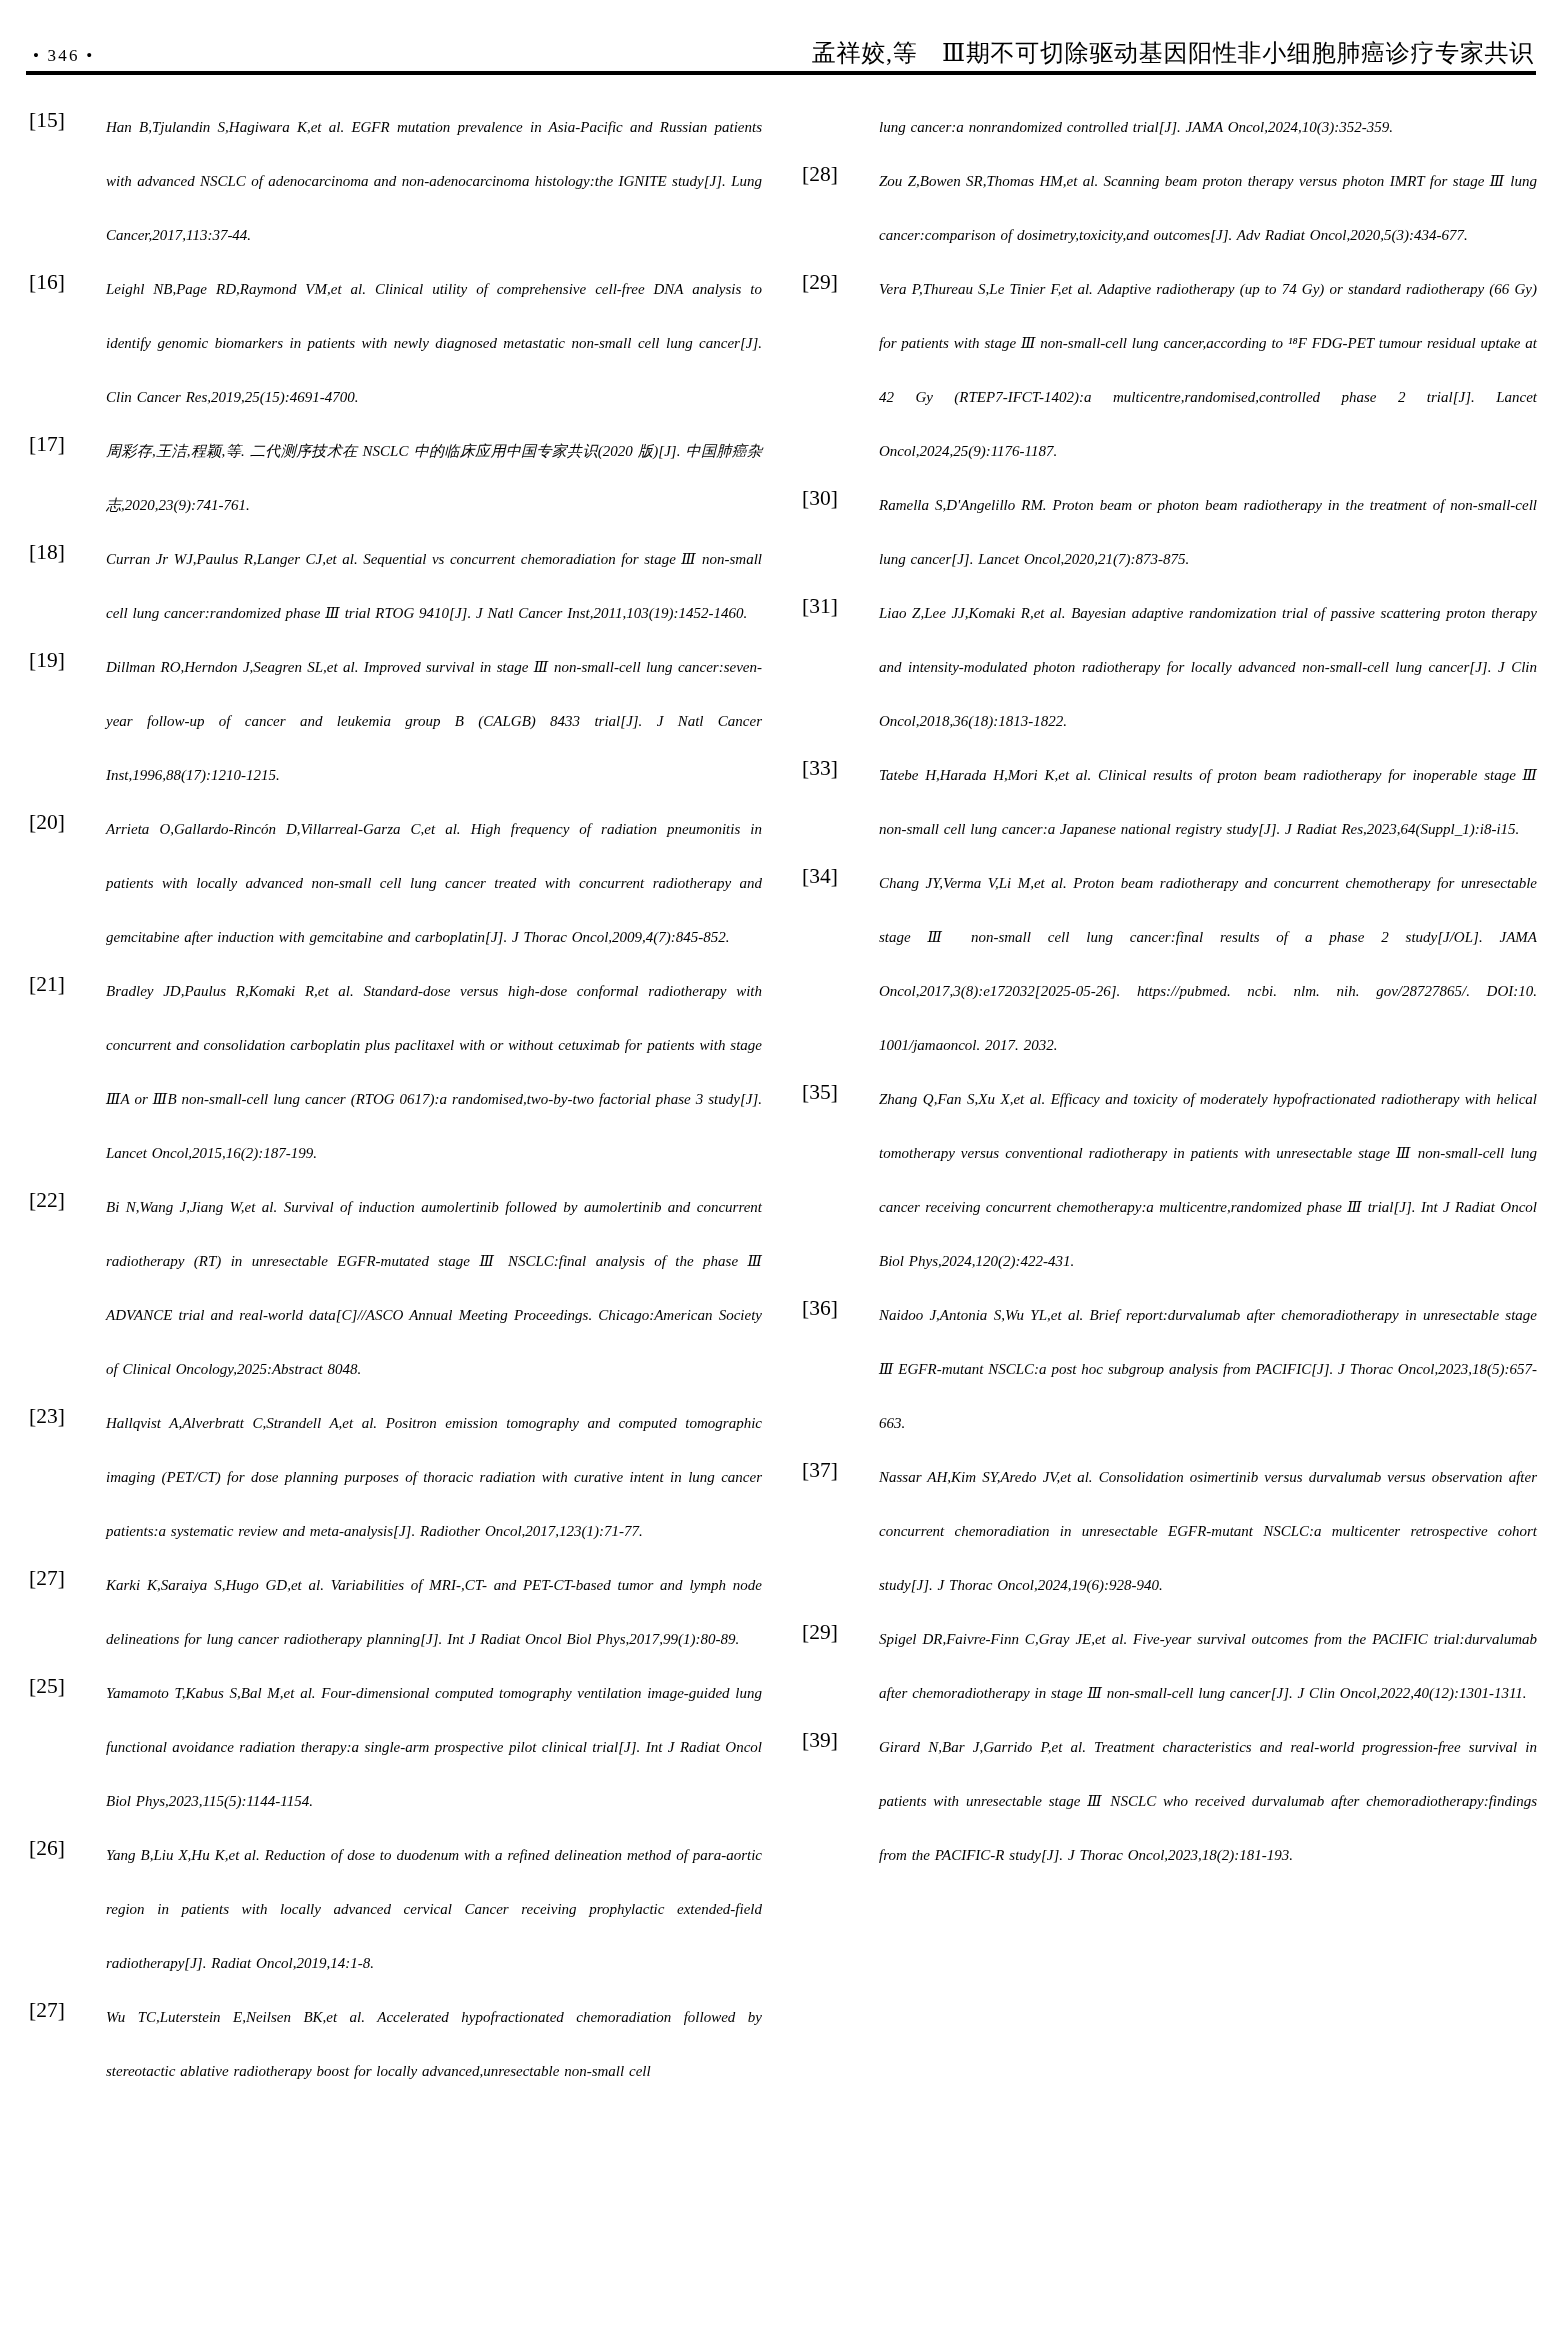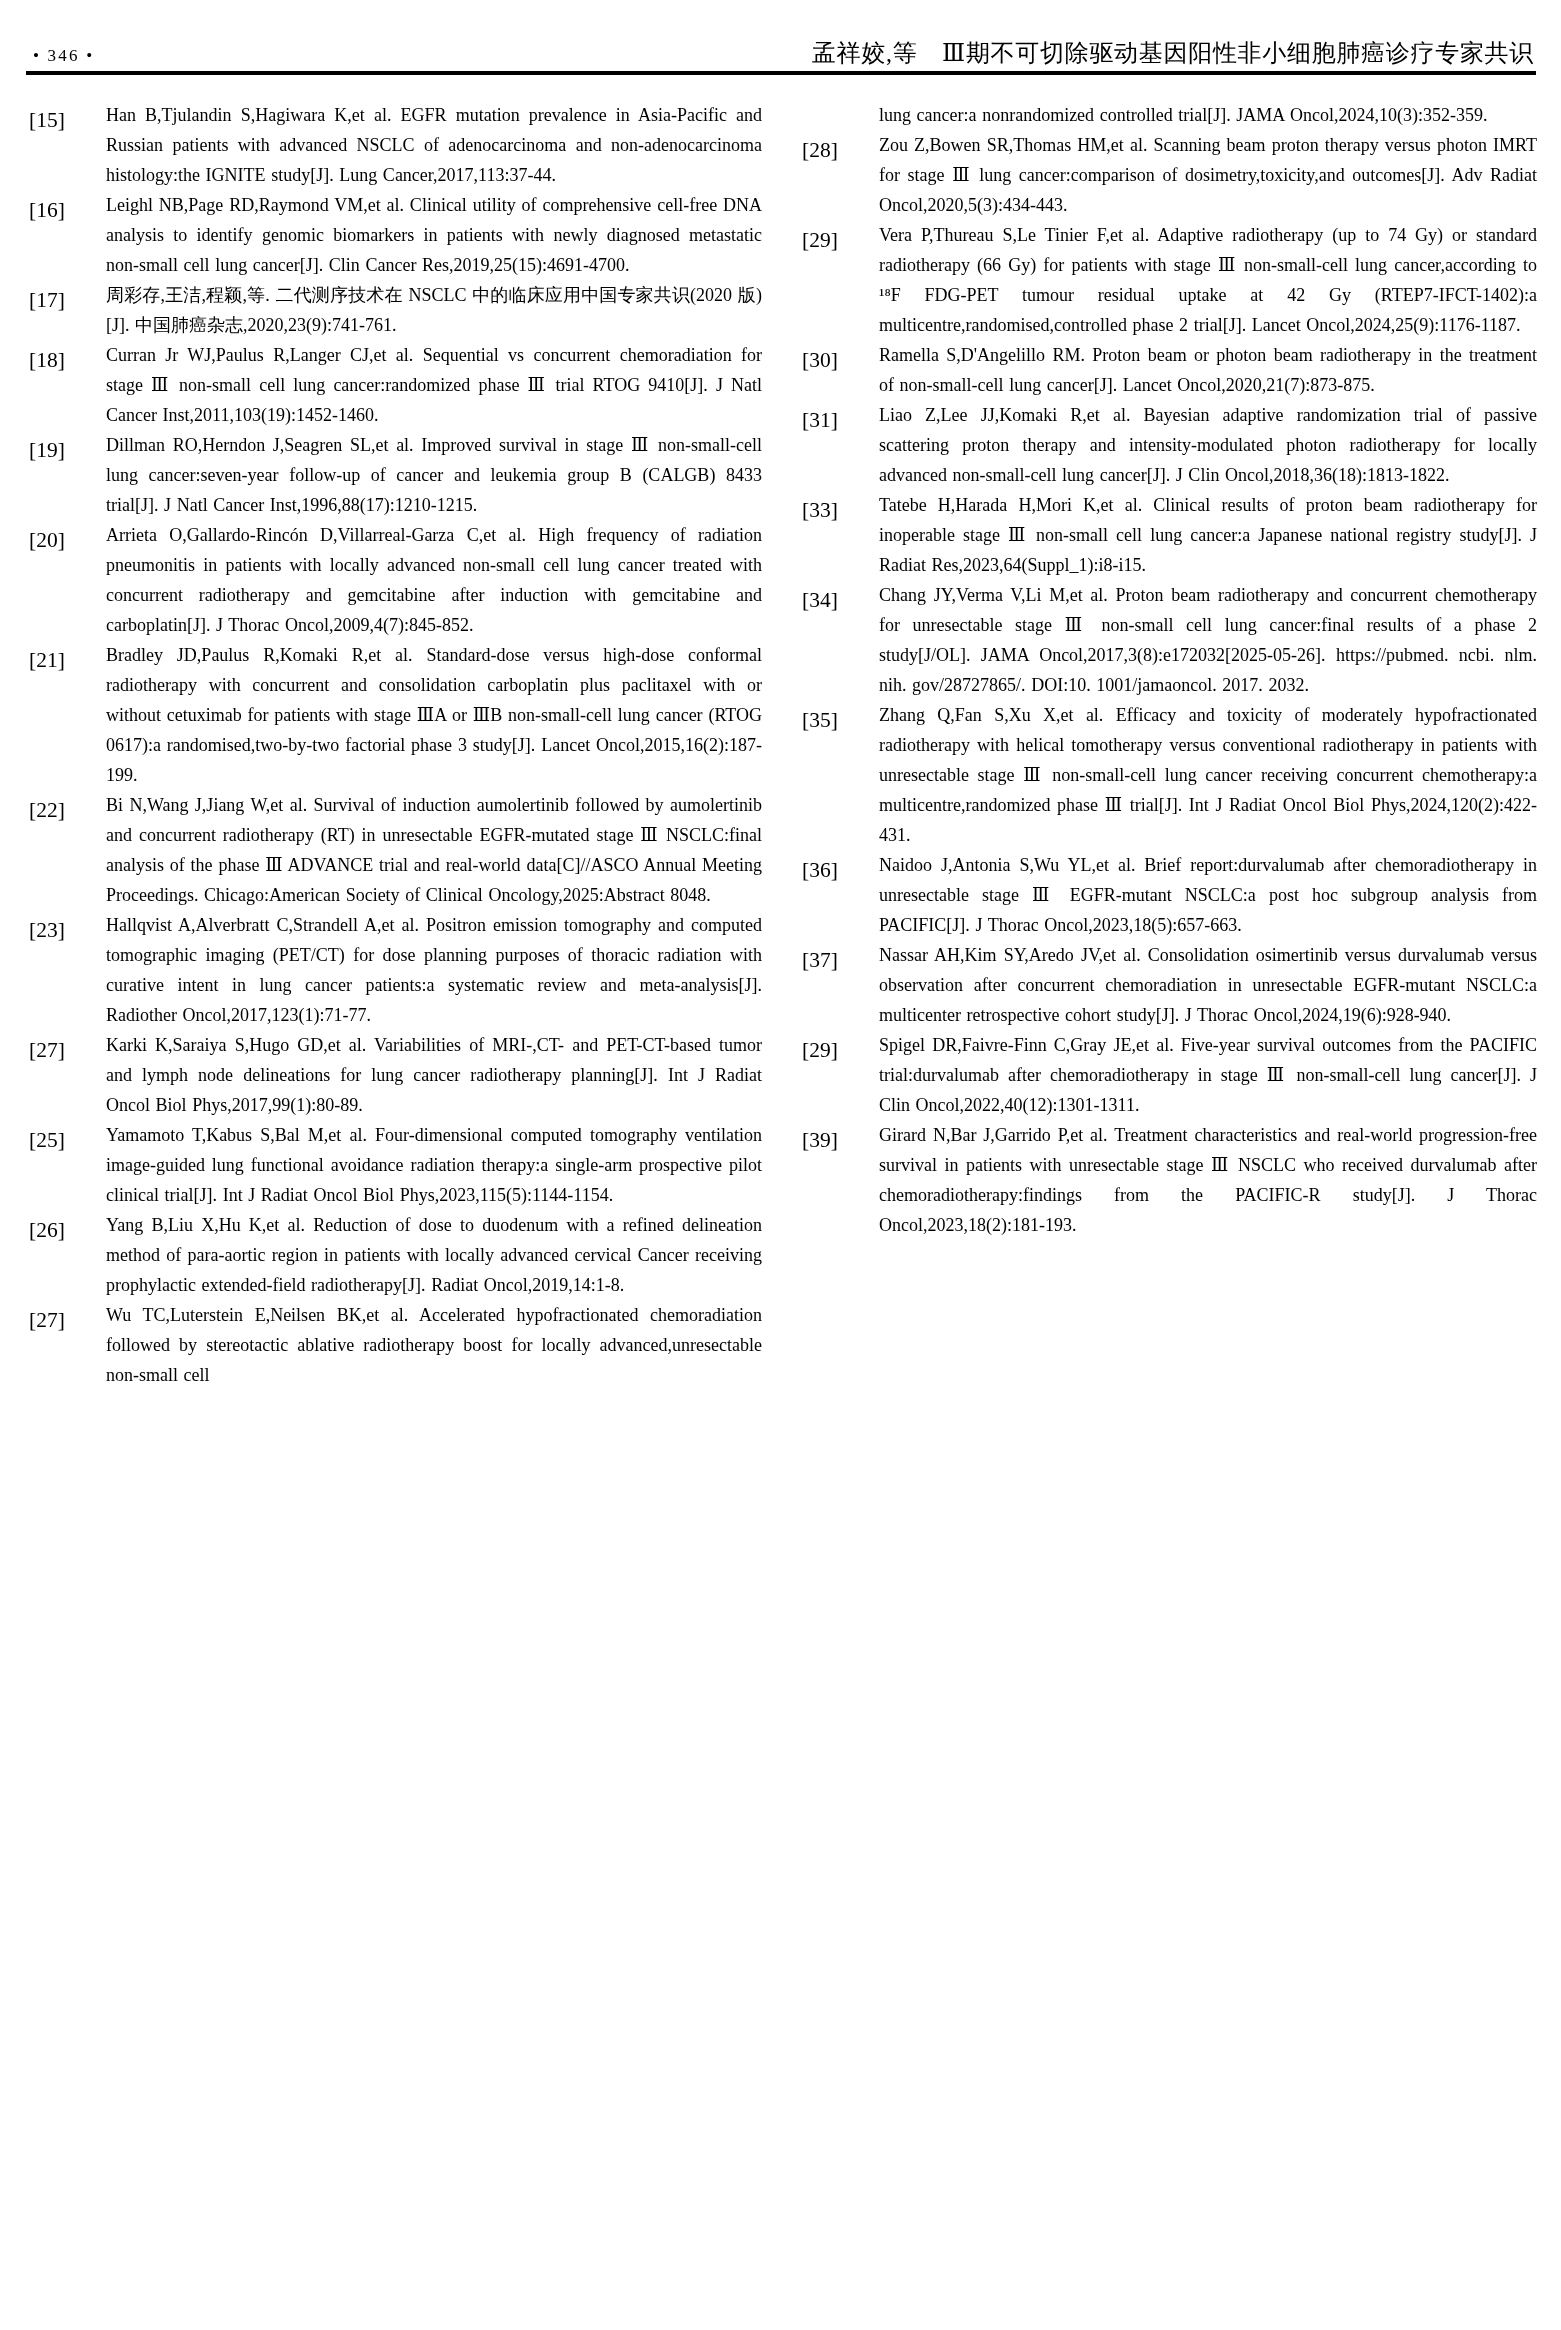--- a/index.html
+++ b/index.html
@@ -67,24 +67,25 @@
   }
   .refno {
     flex: 0 0 77px;
     font-size: 21.5px;
     line-height: 40px;
     white-space: nowrap;
   }
   .reftext {
     flex: 1;
     margin: 0;
-    font-size: 18px;
-    line-height: 30px;
+    font-size: 15px;
+    line-height: 54px;
     text-align: justify;
     word-spacing: 1.1px;
+    font-style: italic;
   }
 </style>
 </head>
 <body>
 
 <div class="page">
 
   <header class="page-header">
     <span class="page-number">• 346 •</span>
     <span class="running-title">孟祥姣,等　Ⅲ期不可切除驱动基因阳性非小细胞肺癌诊疗专家共识</span>
@@ -149,21 +150,21 @@
       </div>
     </section>
 
     <section class="col right">
       <div class="ref">
         <span class="refno"></span>
         <p class="reftext">lung cancer:a nonrandomized controlled trial[J]. JAMA Oncol,2024,10(3):352-359.</p>
       </div>
       <div class="ref">
         <span class="refno">[28]</span>
-        <p class="reftext">Zou Z,Bowen SR,Thomas HM,et al. Scanning beam proton therapy versus photon IMRT for stage Ⅲ lung cancer:comparison of dosimetry,toxicity,and outcomes[J]. Adv Radiat Oncol,2020,5(3):434-443.</p>
+        <p class="reftext">Zou Z,Bowen SR,Thomas HM,et al. Scanning beam proton therapy versus photon IMRT for stage Ⅲ lung cancer:comparison of dosimetry,toxicity,and outcomes[J]. Adv Radiat Oncol,2020,5(3):434-677.</p>
       </div>
       <div class="ref">
         <span class="refno">[29]</span>
         <p class="reftext">Vera P,Thureau S,Le Tinier F,et al. Adaptive radiotherapy (up to 74 Gy) or standard radiotherapy (66 Gy) for patients with stage Ⅲ non-small-cell lung cancer,according to ¹⁸F FDG-PET tumour residual uptake at 42 Gy (RTEP7-IFCT-1402):a multicentre,randomised,controlled phase 2 trial[J]. Lancet Oncol,2024,25(9):1176-1187.</p>
       </div>
       <div class="ref">
         <span class="refno">[30]</span>
         <p class="reftext">Ramella S,D'Angelillo RM. Proton beam or photon beam radiotherapy in the treatment of non-small-cell lung cancer[J]. Lancet Oncol,2020,21(7):873-875.</p>
       </div>
       <div class="ref">

